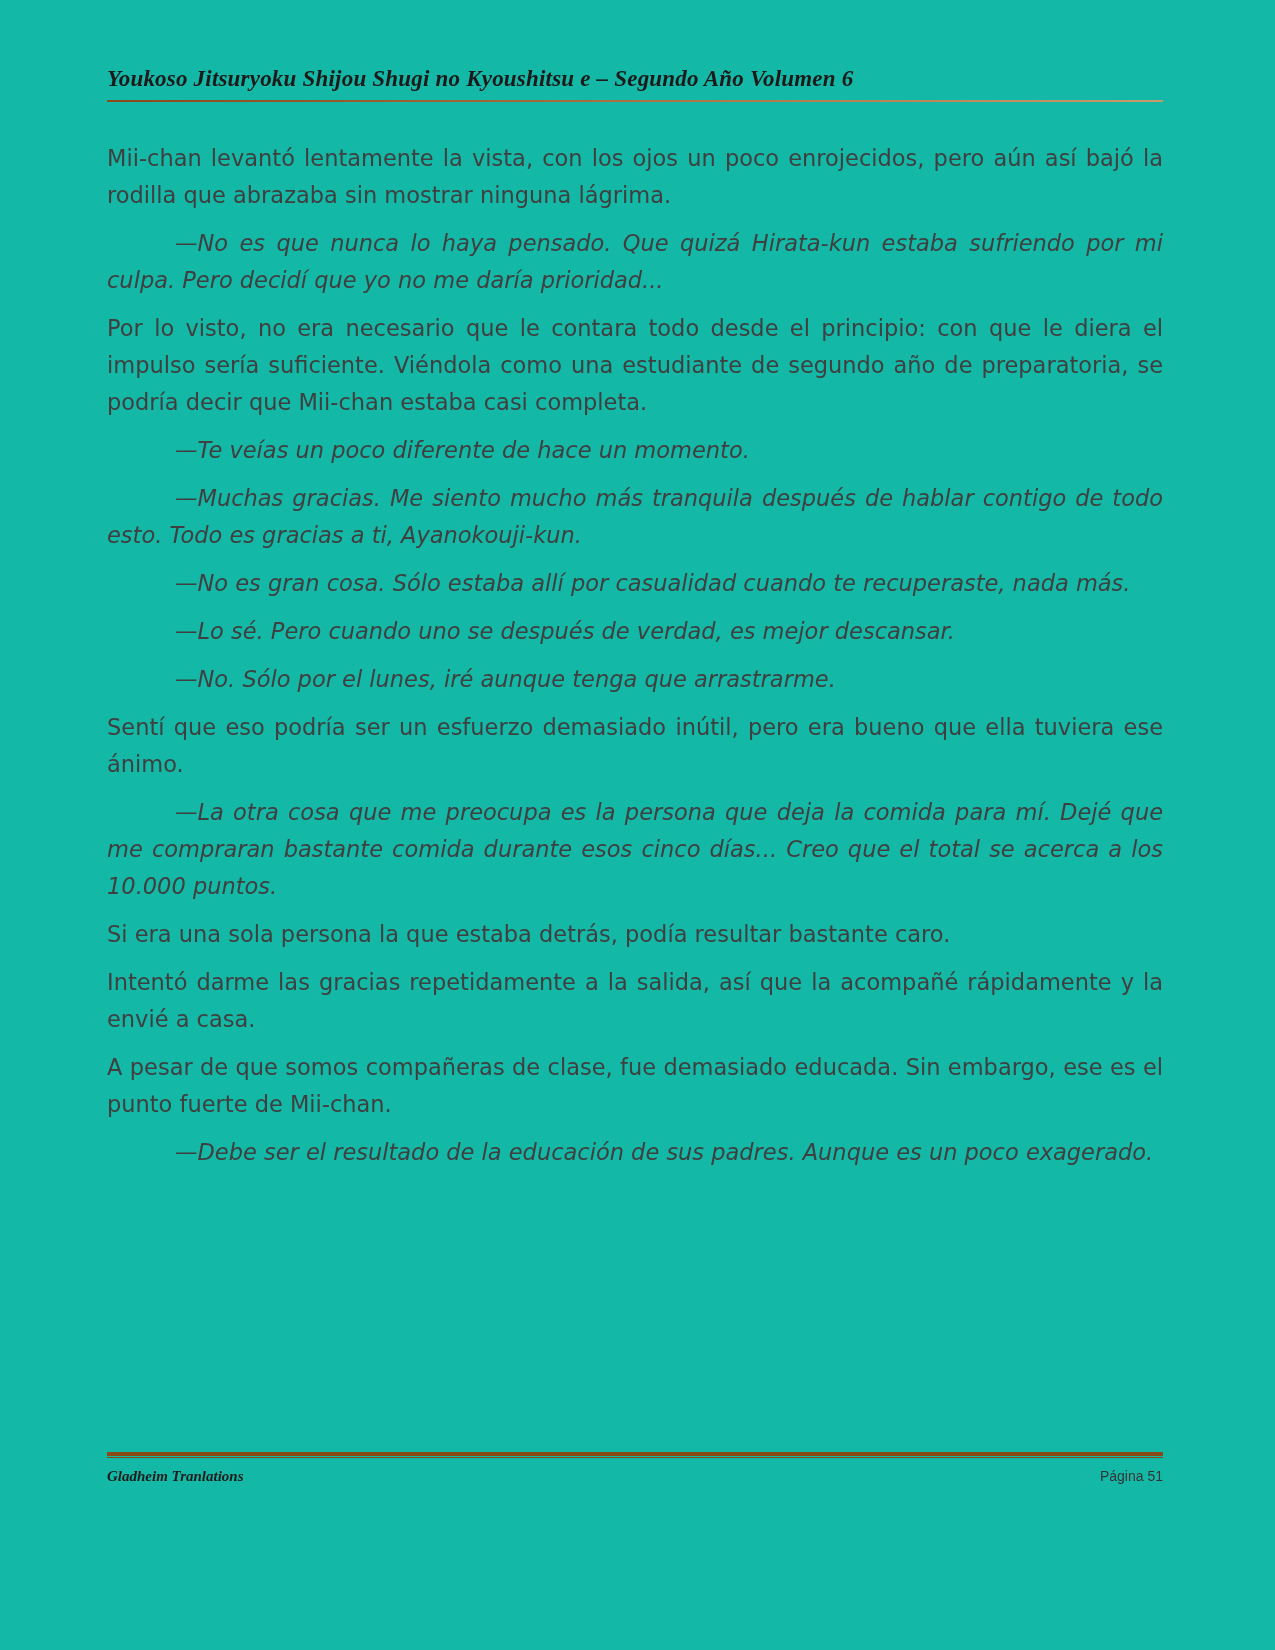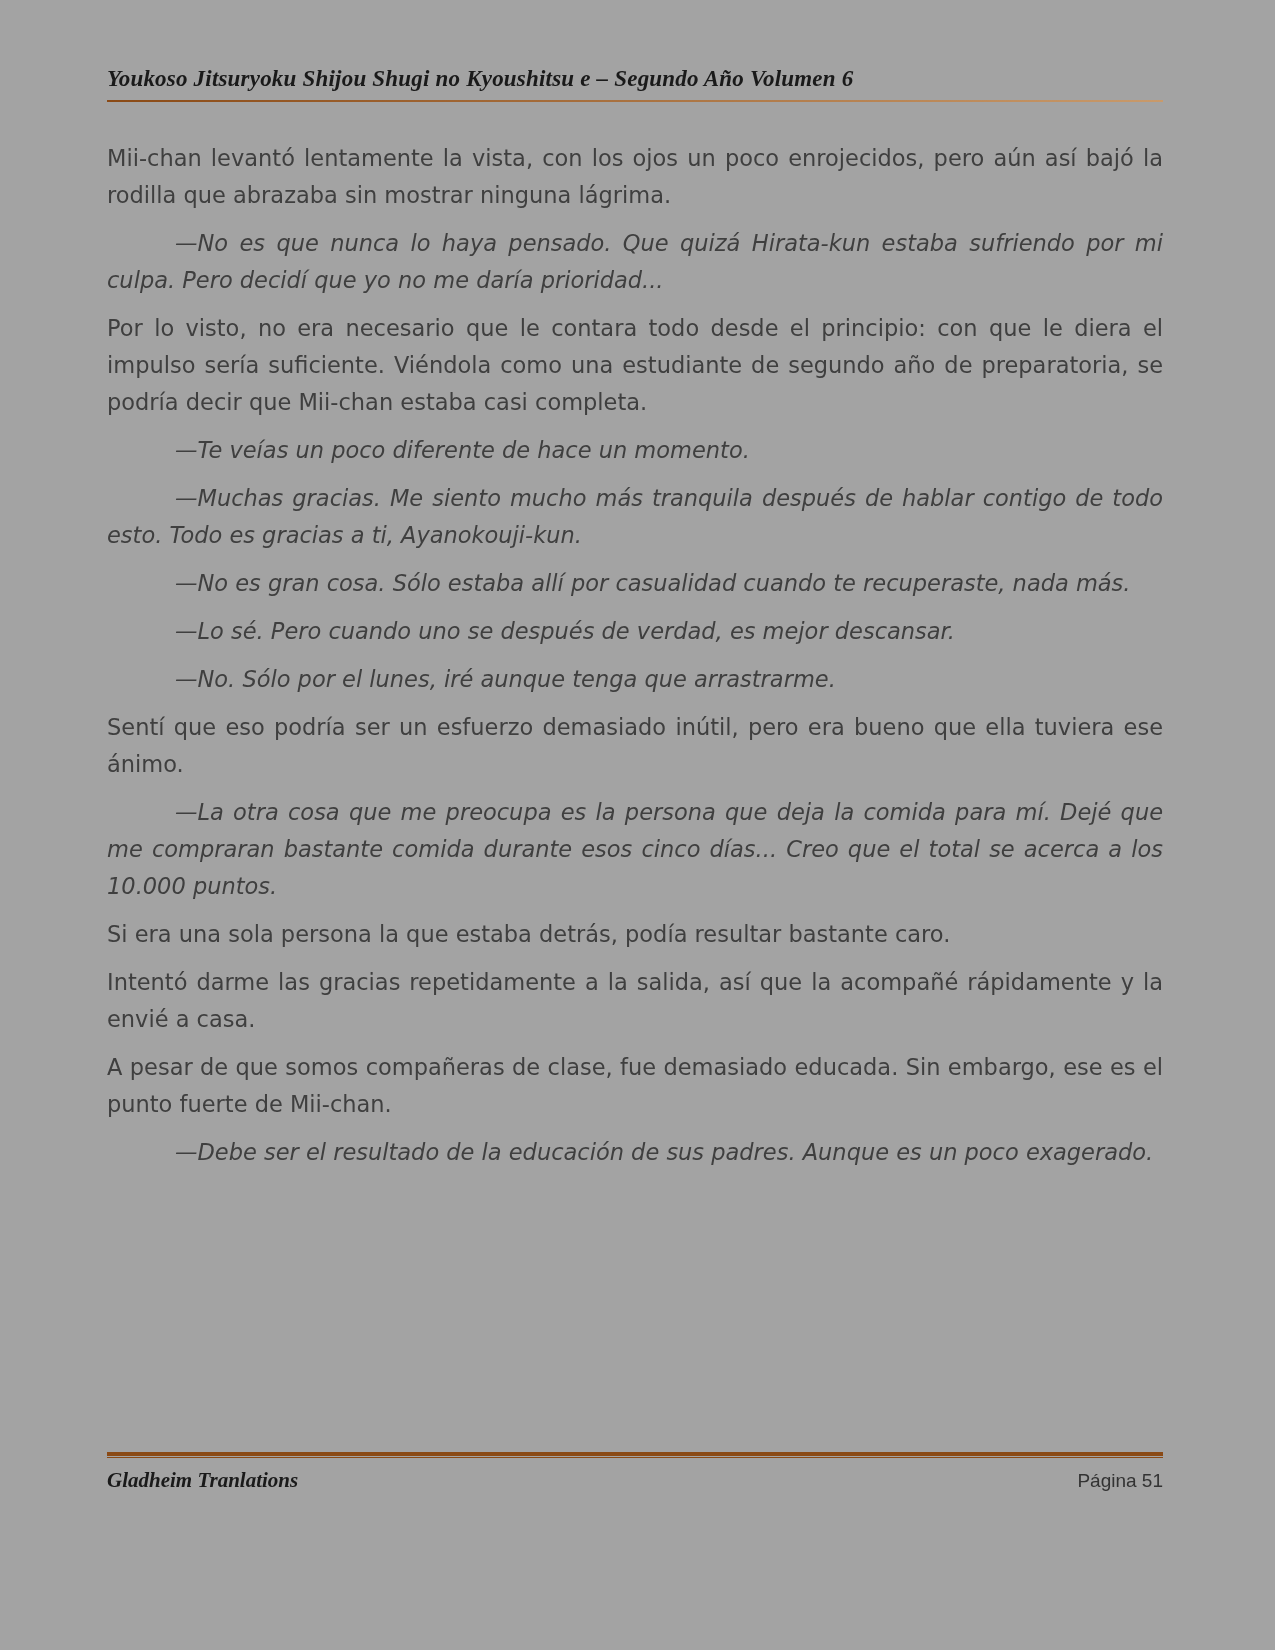--- a/index.html
+++ b/index.html
@@ -2,21 +2,21 @@
 <html style="--rule-brown: #8a4a16; --text-color: #3f3f3f;"><head>
 <meta charset="utf-8">
 <style>
   * { margin:0; padding:0; box-sizing:border-box; }
   html,body { background:#ffffff; }
   .page {
     position:relative;
     width:1275px;
     height:1650px;
     margin:0 auto;
-    background:#a3a3a3;
+    background:#14b8a6;
     overflow:hidden;
     font-family:"DejaVu Sans", sans-serif;
   }
   .doc-header {
     position:absolute;
     top:66px;
     left:107px;
     right:112px;
   }
   .doc-title {
@@ -58,26 +58,26 @@
   .footer-row {
     margin-top:10px;
     display:flex;
     justify-content:space-between;
     align-items:baseline;
   }
   .footer-left {
     font-family:"Liberation Serif", serif;
     font-style:italic;
     font-weight:bold;
-    font-size:21px;
+    font-size:15px;
     color:#1a1a1a;
   }
   .footer-right {
     font-family:"Liberation Sans", sans-serif;
-    font-size:19px;
+    font-size:14px;
     color:#333333;
   }
 </style>
 </head>
 <body>
 
 <div class="page">
 
   <header class="doc-header">
     <div class="doc-title">Youkoso Jitsuryoku Shijou Shugi no Kyoushitsu e – Segundo Año Volumen 6</div>

